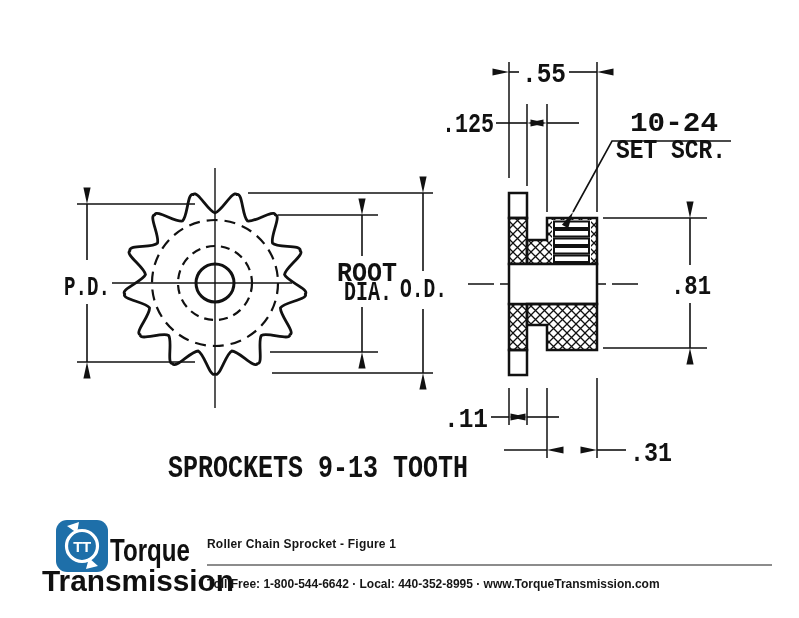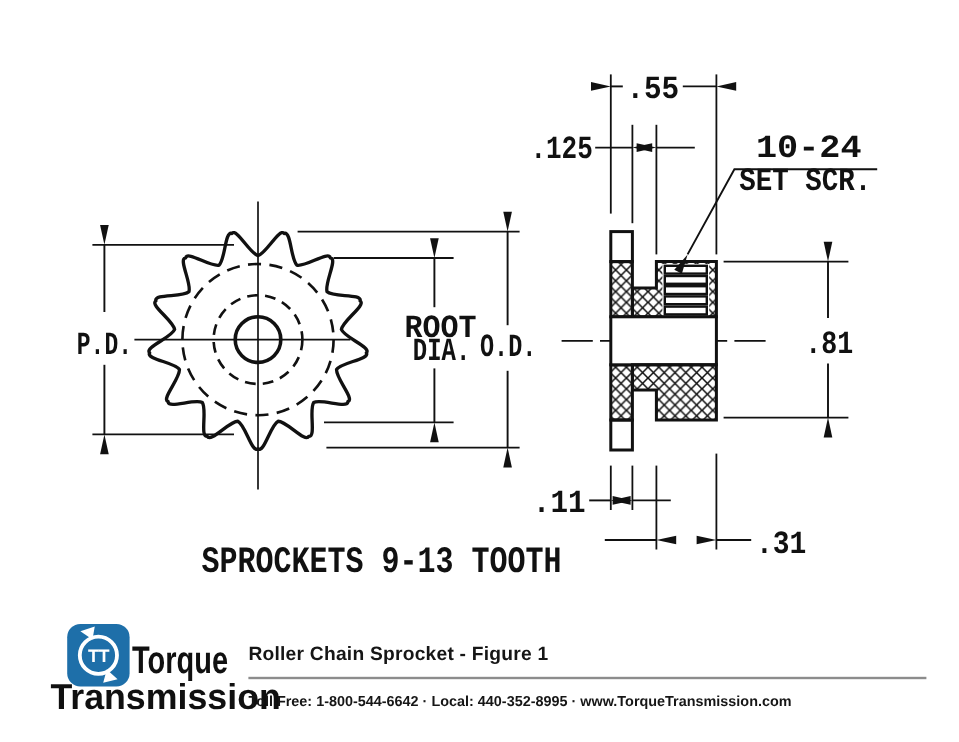--- a/index.html
+++ b/index.html
@@ -1,21 +1,21 @@
 <!DOCTYPE html>
 <html><head>
 <meta charset="utf-8">
 <style>
   html,body{margin:0;padding:0;background:#fff;}
   .canvas{position:relative;width:799px;height:618px;background:#ffffff;overflow:hidden;
           font-family:"Liberation Sans",sans-serif;}
   .drawing-svg{position:absolute;left:0;top:0;}
   .dim-text{font-family:"Liberation Mono","DejaVu Sans Mono",monospace;font-weight:bold;fill:#111;}
   .logo-svg{position:absolute;left:40px;top:503px;}
-  .doc-title{position:absolute;left:207px;top:537px;font-size:16px;font-weight:bold;color:#161616;
+  .doc-title{position:absolute;left:207px;top:537px;font-size:12px;font-weight:bold;color:#161616;
              letter-spacing:.2px;}
   .title-divider{position:absolute;left:207px;top:564px;width:565px;height:2px;background:#8c8c8c;}
   .contact-line{position:absolute;left:207px;top:577px;font-size:12px;font-weight:bold;color:#161616;}
 </style>
 </head>
 <body>
 
 <div class="canvas">
 
   <svg class="drawing-svg" width="799" height="618" viewBox="0 0 799 618">

